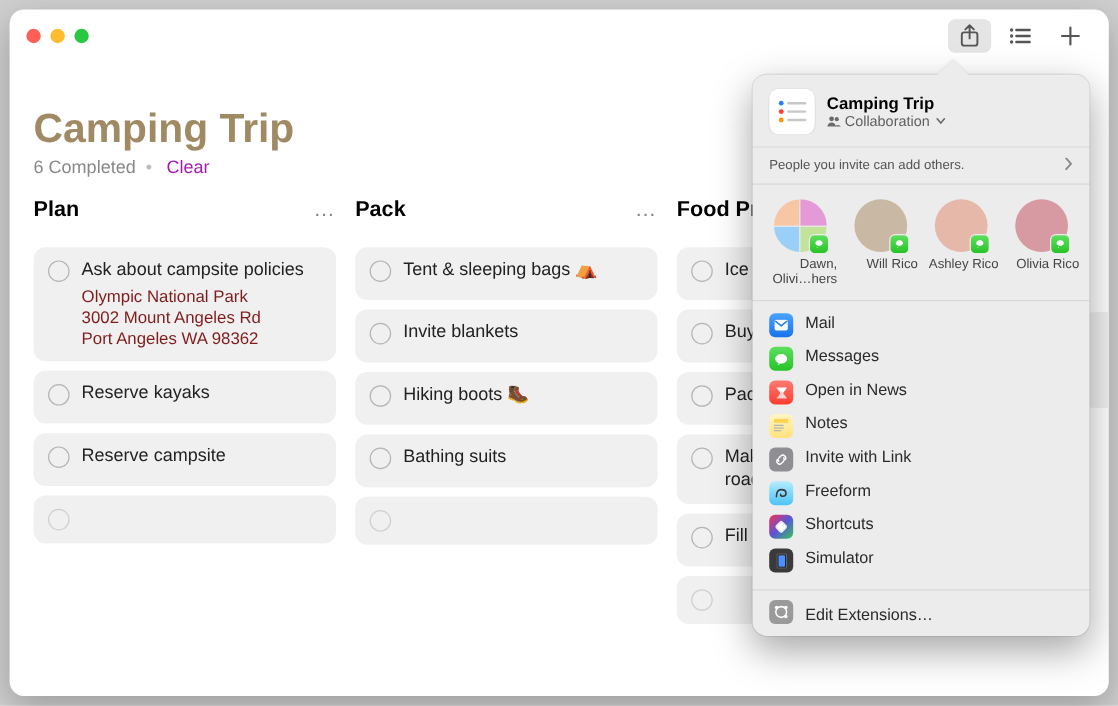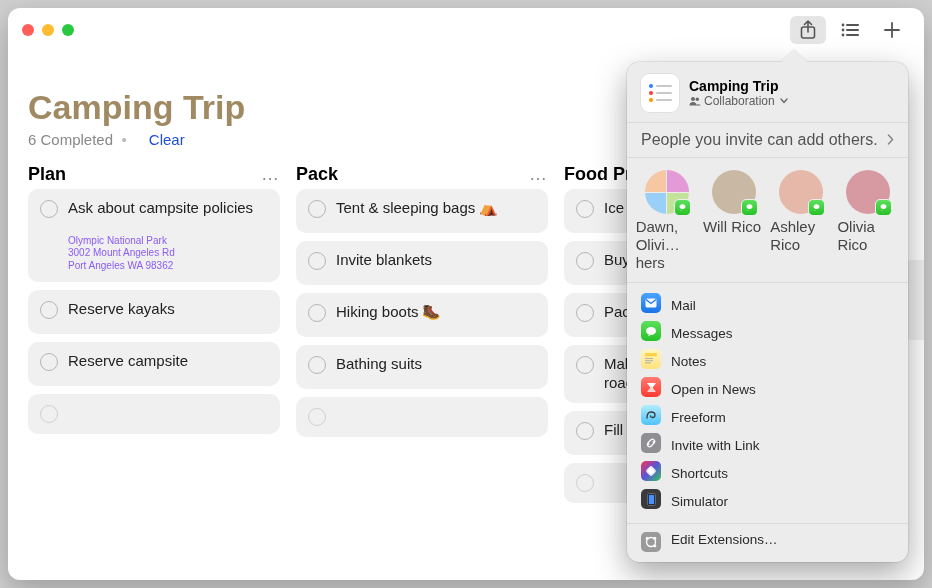--- a/index.html
+++ b/index.html
@@ -44,26 +44,26 @@
     font-weight: 700;
     color: #a08a63;
     margin-top: 30px;
   }
   .subtitle {
     font-size: 15px;
     color: #888;
     margin-top: 4px;
     margin-bottom: 16px;
   }
-  .subtitle .clear { color: #1d4ed8; margin-left: 18px; }
+  .subtitle .clear { color: #a21caf; margin-left: 8px; }
   .columns { display: flex; gap: 16px; }
   .col { width: 252px; flex: 0 0 252px; }
   .col-hdr {
     display: flex; align-items: center;
-    margin-bottom: 4px;
+    margin-bottom: 21px;
   }
   .col-hdr .name { font-size: 18px; font-weight: 700; color: #000; flex:1;}
   .col-hdr .more { color: #888; font-size: 18px; letter-spacing: 1px; }
   .task {
     background: #f0f0f0;
     border-radius: 10px;
     min-height: 44px;
     display: flex;
     align-items: flex-start;
     padding: 10px 12px;
@@ -73,21 +73,21 @@
   }
   .radio {
     width: 18px; height: 18px;
     border: 1.5px solid #b5b5b5;
     border-radius: 50%;
     flex: 0 0 18px;
     margin-right: 10px;
     margin-top: 1px;
   }
   .task-body { flex: 1; line-height: 1.25; }
-  .task-sub { font-size: 10px; color: #8b5cf6; margin-top: 17px; white-space: pre-line;}
+  .task-sub { font-size: 14px; color: #7f1d1d; margin-top: 4px; white-space: pre-line;}
   .task.empty .radio { border-color: #d0d0d0; }
   .task.empty { min-height: 40px; }
 
   
   .popover {
     position: absolute;
     right: 16px; top: 54px;
     width: 281px;
     background: #ececec;
     border-radius: 12px;
@@ -116,53 +116,53 @@
   .li-row { display:flex; align-items:center; gap:3px;}
   .li-dot { width:4px; height:4px; border-radius:50%;}
   .li-line { width:16px; height:2px; background:#c8c8c8; border-radius:1px;}
   .pop-title { font-weight:700; font-size:14px; color:#000;}
   .pop-sub { font-size:12px; color:#5f5f5f; display:flex; align-items:center; gap:3px;}
   .invite-row {
     border-top: 1px solid rgba(0,0,0,0.08);
     border-bottom: 1px solid rgba(0,0,0,0.08);
     padding: 8px 14px;
     display:flex; justify-content:space-between; align-items:center;
-    color:#545454; font-size:16px;
+    color:#545454; font-size:11px;
   }
   .invite-row .chev { color:#8a8a8a; }
   .people { display:flex; justify-content:space-around; padding: 12px 6px 10px 6px; }
-  .person { width: 62px; text-align:left; font-size:15px; color:#454545; line-height:1.2;}
+  .person { width: 62px; text-align:right; font-size:11px; color:#454545; line-height:1.2;}
   .avatar-wrap { position:relative; width:44px; height:44px; margin: 0 auto 4px auto;}
   .avatar {
     width:44px; height:44px; border-radius:50%;
     display:block;
   }
   .avatar.multi { display:grid; grid-template-columns:1fr 1fr; grid-template-rows:1fr 1fr; gap:1px; overflow:hidden;}
   .badge-msg {
     position:absolute; right:-2px; bottom:-2px;
     width:17px; height:17px; border-radius:5px;
     background: linear-gradient(#5de05d,#27c227);
     border: 1.5px solid #ececec;
     display:flex; align-items:center; justify-content:center;
   }
   .apps { padding: 6px 14px; border-top:1px solid rgba(0,0,0,0.08);}
   .app-row {
-    display:flex; align-items:flex-end; gap:10px;
+    display:flex; align-items:flex-start; gap:10px;
     padding: 4px 0;
     font-size:13.5px;
   }
   .app-icon {
     width:20px; height:20px; border-radius:5px;
     display:flex; align-items:center; justify-content:center;
     font-size:12px; color:#fff;
   }
   .edit-ext {
     border-top:1px solid rgba(0,0,0,0.08);
     margin-top: 4px; padding: 8px 14px 2px 14px;
-    display:flex; align-items:flex-start; gap:10px;
+    display:flex; align-items:flex-end; gap:10px;
     font-size:13.5px;
   }
   .ext-icon {
     width:20px; height:20px; border-radius:5px;
     background:#9a9a9a;
     display:flex; align-items:center; justify-content:center;
     color:#fff;
   }
 
   
@@ -431,54 +431,54 @@
         <div class="app-row">
           <div class="app-icon" style="background: linear-gradient(rgb(93, 224, 93), rgb(39, 194, 39));">
             <svg width="12" height="11" viewBox="0 0 12 11">
               <ellipse cx="6" cy="5" rx="5" ry="4" fill="#fff"></ellipse>
               <path d="M4 8.5 L3 10.4 L5.5 9" fill="#fff"></path>
             </svg>
           </div>
           <span>Messages</span>
         </div>
         <div class="app-row">
+          <div class="app-icon" style="background: linear-gradient(rgb(255, 123, 114), rgb(255, 59, 48));">
+            <svg width="11" height="11" viewBox="0 0 11 11">
+              <path d="M1 1 L5.5 7 L10 1 Z" fill="#fff"></path>
+              <path d="M1 10 L5.5 4 L10 10 Z" fill="#ffd1cf"></path>
+            </svg>
+          </div>
+          <span>Open in News</span>
+        </div>
+        <div class="app-row">
           <div class="app-icon" style="background: linear-gradient(rgb(255, 246, 196), rgb(255, 226, 122));">
             <svg width="12" height="12" viewBox="0 0 12 12">
               <rect width="12" height="3.3" fill="#ffd24d"></rect>
               <rect y="5" width="8" height="1" fill="#b0b0b0"></rect>
               <rect y="7.2" width="8" height="1" fill="#b0b0b0"></rect>
               <rect y="9.4" width="6" height="1" fill="#b0b0b0"></rect>
             </svg>
           </div>
           <span>Notes</span>
         </div>
         <div class="app-row">
-          <div class="app-icon" style="background: linear-gradient(rgb(255, 123, 114), rgb(255, 59, 48));">
-            <svg width="11" height="11" viewBox="0 0 11 11">
-              <path d="M1 1 L5.5 7 L10 1 Z" fill="#fff"></path>
-              <path d="M1 10 L5.5 4 L10 10 Z" fill="#ffd1cf"></path>
-            </svg>
-          </div>
-          <span>Open in News</span>
+          <div class="app-icon" style="background: rgb(142, 142, 147);">
+            <svg width="12" height="12" viewBox="0 0 12 12">
+              <path d="M4.2 7.8 a2.3 2.3 0 0 1 0-3.3 l1.5-1.5 a2.3 2.3 0 0 1 3.3 3.3 M7.8 4.2 a2.3 2.3 0 0 1 0 3.3 l-1.5 1.5 a2.3 2.3 0 0 1 -3.3 -3.3" stroke="#fff" stroke-width="1.2" fill="none"></path>
+            </svg>
+          </div>
+          <span>Invite with Link</span>
         </div>
         <div class="app-row">
           <div class="app-icon" style="background: linear-gradient(rgb(179, 236, 255), rgb(79, 195, 247));">
             <svg width="12" height="12" viewBox="0 0 12 12">
               <path d="M2 9 Q2 3 6 3 Q10 3 10 6 Q10 8.5 7.5 8.5 Q5.5 8.5 5.5 7" stroke="#3a3a3a" stroke-width="1.3" fill="none" stroke-linecap="round"></path>
             </svg>
           </div>
           <span>Freeform</span>
-        </div>
-        <div class="app-row">
-          <div class="app-icon" style="background: rgb(142, 142, 147);">
-            <svg width="12" height="12" viewBox="0 0 12 12">
-              <path d="M4.2 7.8 a2.3 2.3 0 0 1 0-3.3 l1.5-1.5 a2.3 2.3 0 0 1 3.3 3.3 M7.8 4.2 a2.3 2.3 0 0 1 0 3.3 l-1.5 1.5 a2.3 2.3 0 0 1 -3.3 -3.3" stroke="#fff" stroke-width="1.2" fill="none"></path>
-            </svg>
-          </div>
-          <span>Invite with Link</span>
         </div>
         <div class="app-row">
           <div class="app-icon" style="background: linear-gradient(135deg, rgb(255, 45, 85), rgb(88, 86, 214), rgb(52, 199, 89));">
             <svg width="12" height="12" viewBox="0 0 12 12">
               <rect x="2" y="2" width="8" height="8" rx="2" transform="rotate(45 6 6)" fill="#fff" opacity="0.85"></rect>
               <rect x="3.3" y="3.3" width="5.4" height="5.4" rx="1.2" transform="rotate(45 6 6)" fill="#fff"></rect>
             </svg>
           </div>
           <span>Shortcuts</span>
         </div>

